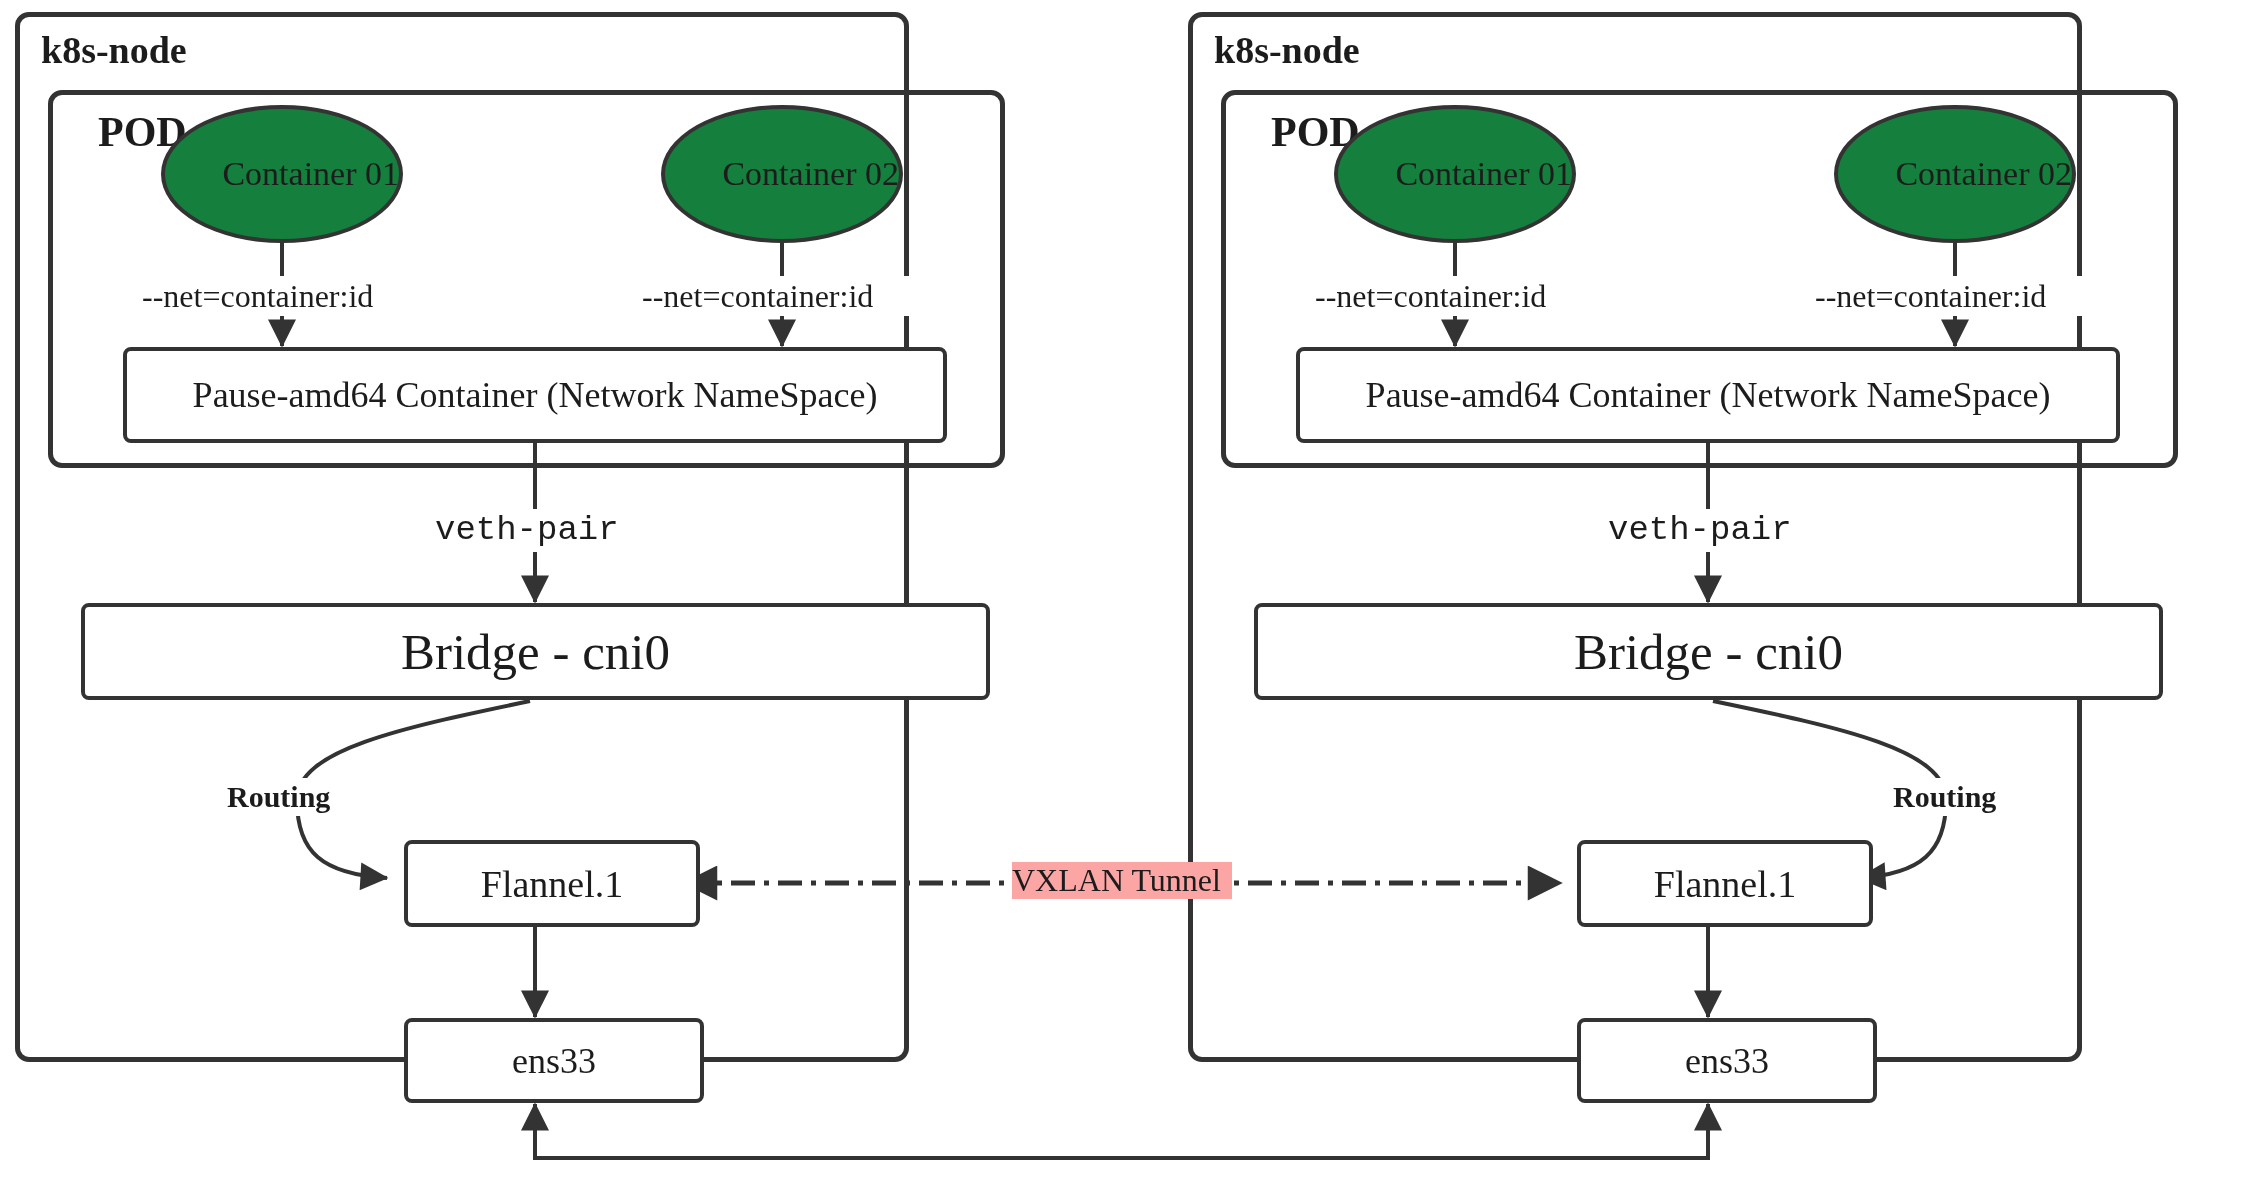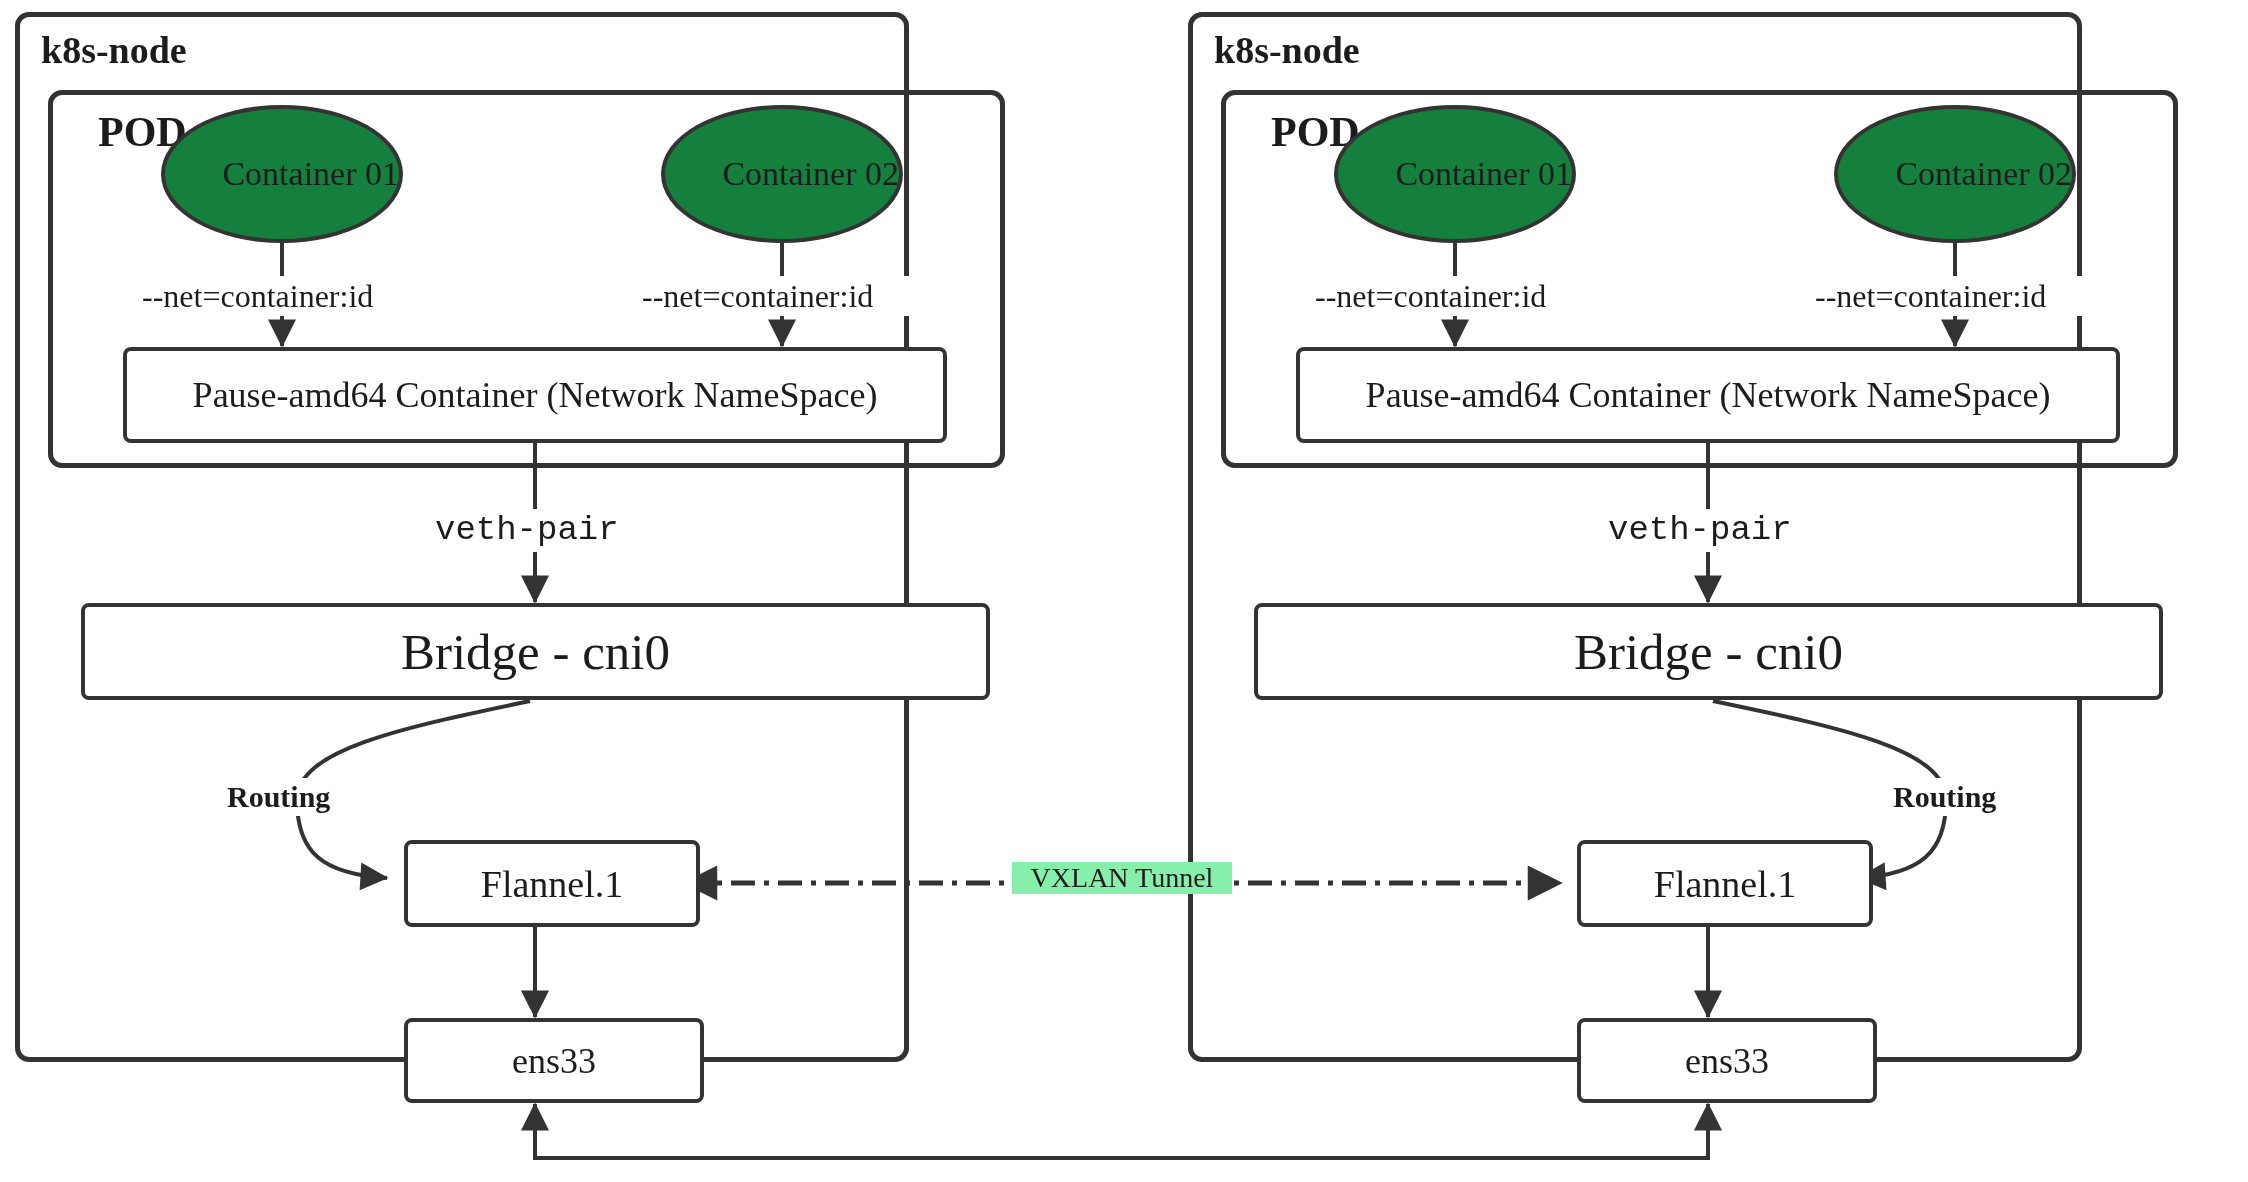--- a/index.html
+++ b/index.html
@@ -38,22 +38,22 @@
   .bridge  { left:66px;  top:591px; width:909px; height:97px; font-size:51px; }
   .flannel { left:373px; top:828px; width:296px; height:87px; font-size:38px;margin-left:16px; }
   .ens     { left:370px; top:1006px; width:300px; height:85px; font-size:36px;margin-left:19px; }
 
   .float-label { position:absolute; text-align:left; background:#fff; line-height:1.25; }
   .net  { top:264px; width:280px; font-size:32px; }
   .net-1 { left:127px; } .net-2 { left:627px; }
   .veth { left:420px; top:497px; width:200px; font-size:34px;font-family:Liberation Mono, monospace; }
   .routing { top:766px; width:140px; font-size:30px; font-weight:bold; }
   .routing-a { left:212px; } .routing-b { left:705px; }
-  .vxlan { position:absolute; left:1012px; top:862px; width:220px; text-align:center;
-    font-size:28px; background:#86efac; }
+  .vxlan { position:absolute; left:1012px; top:862px; width:220px; 
+    font-size:32px; background:#fca5a5; }
 </style>
 </head>
 <body>
 
 <div class="canvas">
 
   <svg class="connectors" viewBox="0 0 2248 1182" xmlns="http://www.w3.org/2000/svg">
     <defs>
       <marker id="arrowhead" viewBox="0 0 10 10" refX="9.5" refY="5" markerWidth="8" markerHeight="7" orient="auto-start-reverse">
         <path d="M0,0 L10,5 L0,10 Z"></path>

